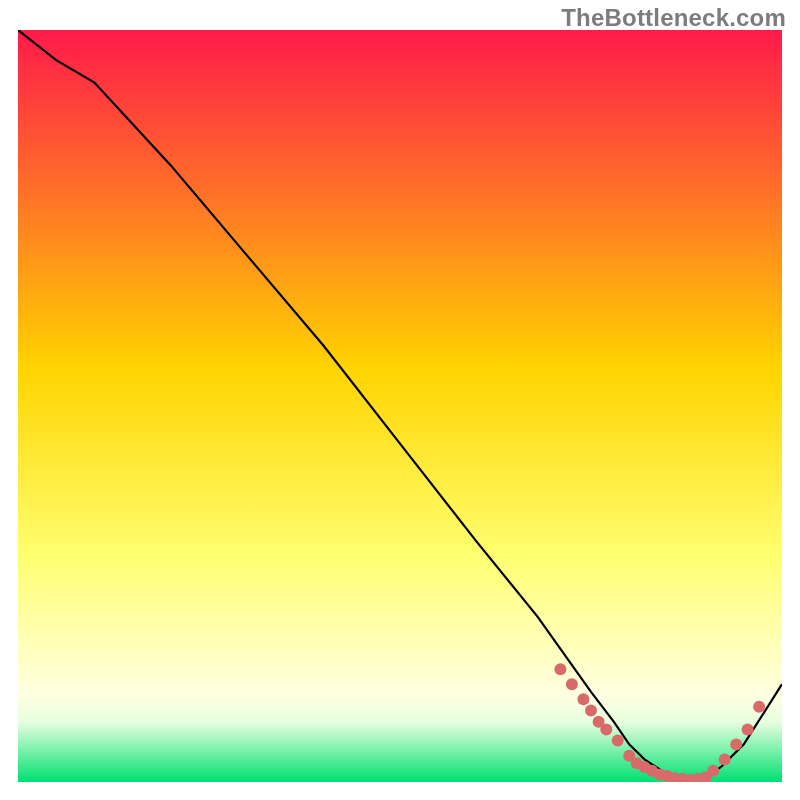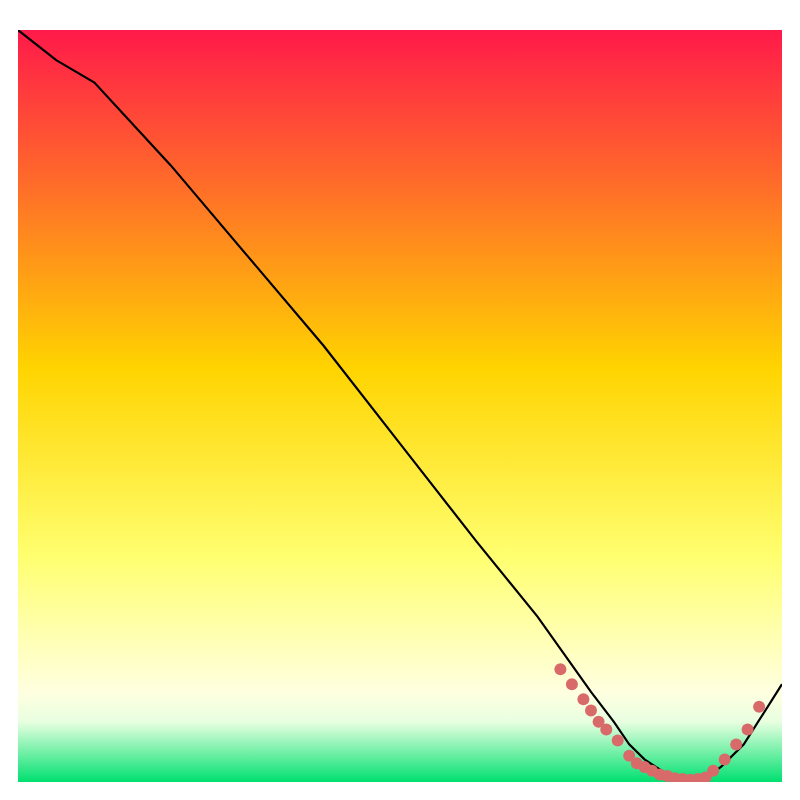--- a/index.html
+++ b/index.html
@@ -76,13 +76,14 @@
           <circle cx="705.6" cy="777.5" r="6" fill="#d86a6a" stroke="#b84e4e" stroke-width="0"></circle>
           <circle cx="713.2" cy="770.7" r="6" fill="#d86a6a" stroke="#b84e4e" stroke-width="0"></circle>
           <circle cx="724.7" cy="759.4" r="6" fill="#d86a6a" stroke="#b84e4e" stroke-width="0"></circle>
           <circle cx="736.2" cy="744.4" r="6" fill="#d86a6a" stroke="#b84e4e" stroke-width="0"></circle>
           <circle cx="747.6" cy="729.4" r="6" fill="#d86a6a" stroke="#b84e4e" stroke-width="0"></circle>
           <circle cx="759.1" cy="706.8" r="6" fill="#d86a6a" stroke="#b84e4e" stroke-width="0"></circle>
         </g>
     </g>
   </svg>
 
+  <div class="attribution">TheBottleneck.com</div>
 </div>
 
 </body></html>

